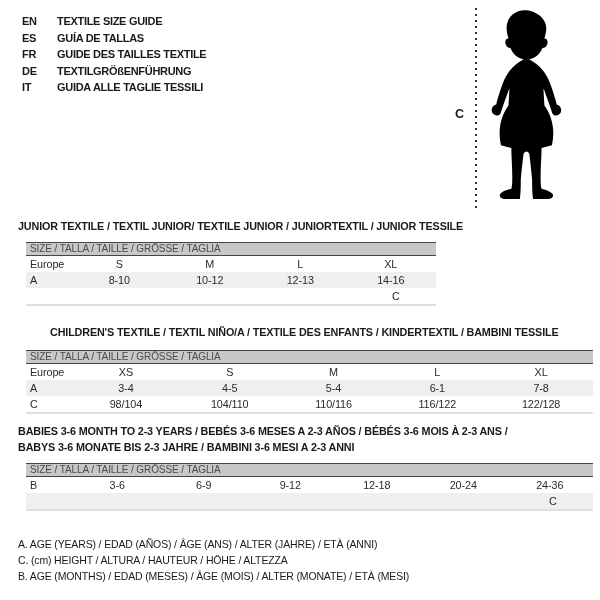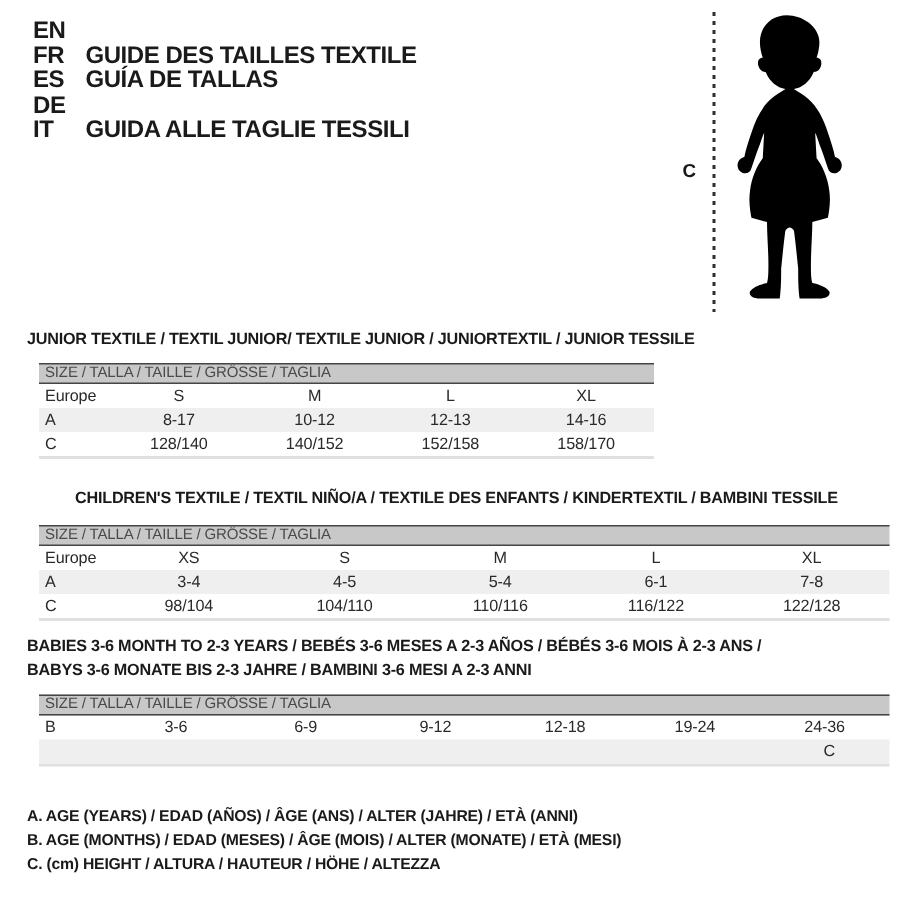--- a/index.html
+++ b/index.html
@@ -11,21 +11,21 @@
     --table-text:#2a2a2a;
     --bar-text:#4a4a4a;
     --silhouette:#000000;
   }
   html,body{margin:0;padding:0;background:#fff;}
   body{font-family:"Liberation Sans", sans-serif;color:var(--text);}
   .canvas{position:relative;width:600px;height:600px;background:#fff;overflow:hidden;}
 
   
   .lang-block{position:absolute;left:22px;top:13px;}
-  .lang-row{display:flex;line-height:16.6px;font-weight:bold;font-size:16px;letter-spacing:-0.3px;white-space:nowrap;}
+  .lang-row{display:flex;line-height:16.6px;font-weight:bold;font-size:11px;letter-spacing:-0.3px;white-space:nowrap;}
   .lang-code{width:35px;}
 
   
   .dotted-line{position:absolute;left:475px;top:8px;width:2px;height:200px;
     background:repeating-linear-gradient(to bottom,#2f2f2f 0 2.4px,transparent 2.4px 6px);}
   .figure-label{position:absolute;left:455px;top:107px;font-weight:bold;font-size:12.5px;}
   .silhouette{position:absolute;left:483px;top:5px;width:85px;height:203px;}
   .silhouette path{fill:var(--silhouette);}
 
   
@@ -46,47 +46,49 @@
     color:var(--bar-text);font-size:10px;line-height:12px;padding-left:4px;
     letter-spacing:-0.1px;white-space:nowrap;overflow:hidden;}
   .table-rows{border-bottom:2px solid var(--table-bottom-border);}
   .t-row{display:flex;height:16px;align-items:center;font-size:10.8px;color:var(--table-text);letter-spacing:-0.1px;justify-content:flex-end;}
   .t-row.shaded{background:var(--shaded-row-bg);}
   .row-label{width:44px;padding-left:4px;flex:0 0 auto;}
   .cells{flex:1;display:flex;}
   .cell{flex:1;text-align:center;}
 
   
-  .notes{position:absolute;left:18px;top:536px;font-weight:bold;font-size:10.5px;
+  .notes{position:absolute;left:18px;top:536px;font-weight:normal;font-size:10.5px;
     line-height:16.2px;letter-spacing:-0.15px;}
   .note-line{white-space:nowrap;}
 </style>
 </head>
 <body>
 
 <div class="canvas">
 
   <div class="lang-block">
 
       <div class="lang-row">
         <span class="lang-code">EN</span>
+        <span class="lang-title">TEXTILE SIZE GUIDE</span>
+      </div>
+
+      <div class="lang-row">
+        <span class="lang-code">ES</span>
+        <span class="lang-title">GUÍA DE TALLAS</span>
       </div>
 
       <div class="lang-row">
         <span class="lang-code">FR</span>
         <span class="lang-title">GUIDE DES TAILLES TEXTILE</span>
       </div>
 
       <div class="lang-row">
-        <span class="lang-code">ES</span>
-        <span class="lang-title">GUÍA DE TALLAS</span>
-      </div>
-
-      <div class="lang-row">
         <span class="lang-code">DE</span>
+        <span class="lang-title">TEXTILGRÖßENFÜHRUNG</span>
       </div>
 
       <div class="lang-row">
         <span class="lang-code">IT</span>
         <span class="lang-title">GUIDA ALLE TAGLIE TESSILI</span>
       </div>
     </div>
 
   <div class="dotted-line"></div>
   <div class="figure-label">C</div>
@@ -126,35 +128,29 @@
             <span class="cell">S</span>
             <span class="cell">M</span>
             <span class="cell">L</span>
             <span class="cell">XL</span>
           </div>
         </div>
 
         <div class="t-row shaded">
           <span class="row-label">A</span>
           <div class="cells">
-            <span class="cell">8-17</span>
+            <span class="cell">8-10</span>
             <span class="cell">10-12</span>
             <span class="cell">12-13</span>
             <span class="cell">14-16</span>
           </div>
         </div>
 
         <div class="t-row">
           <span class="row-label">C</span>
-          <div class="cells">
-            <span class="cell">128/140</span>
-            <span class="cell">140/152</span>
-            <span class="cell">152/158</span>
-            <span class="cell">158/170</span>
-          </div>
         </div>
       </div>
   </div>
 
   <div class="section-title t2-title">CHILDREN'S TEXTILE / TEXTIL NIÑO/A / TEXTILE DES ENFANTS / KINDERTEXTIL / BAMBINI TESSILE</div>
   <div class="size-table t2">
     <div class="table-header">SIZE / TALLA / TAILLE / GRÖSSE / TAGLIA</div>
     <div class="table-rows">
 
         <div class="t-row">
@@ -198,33 +194,33 @@
     <div class="table-header">SIZE / TALLA / TAILLE / GRÖSSE / TAGLIA</div>
     <div class="table-rows">
 
         <div class="t-row">
           <span class="row-label">B</span>
           <div class="cells">
             <span class="cell">3-6</span>
             <span class="cell">6-9</span>
             <span class="cell">9-12</span>
             <span class="cell">12-18</span>
-            <span class="cell">19-24</span>
+            <span class="cell">20-24</span>
             <span class="cell">24-36</span>
           </div>
         </div>
 
         <div class="t-row shaded">
           <span class="row-label">C</span>
         </div>
       </div>
   </div>
 
   <div class="notes">
 
       <div class="note-line">A. AGE (YEARS) / EDAD (AÑOS) / ÂGE (ANS) / ALTER (JAHRE) / ETÀ (ANNI)</div>
 
+      <div class="note-line">C. (cm) HEIGHT / ALTURA / HAUTEUR / HÖHE / ALTEZZA</div>
+
       <div class="note-line">B. AGE (MONTHS) / EDAD (MESES) / ÂGE (MOIS) / ALTER (MONATE) / ETÀ (MESI)</div>
-
-      <div class="note-line">C. (cm) HEIGHT / ALTURA / HAUTEUR / HÖHE / ALTEZZA</div>
     </div>
 
 </div>
 
 </body></html>

